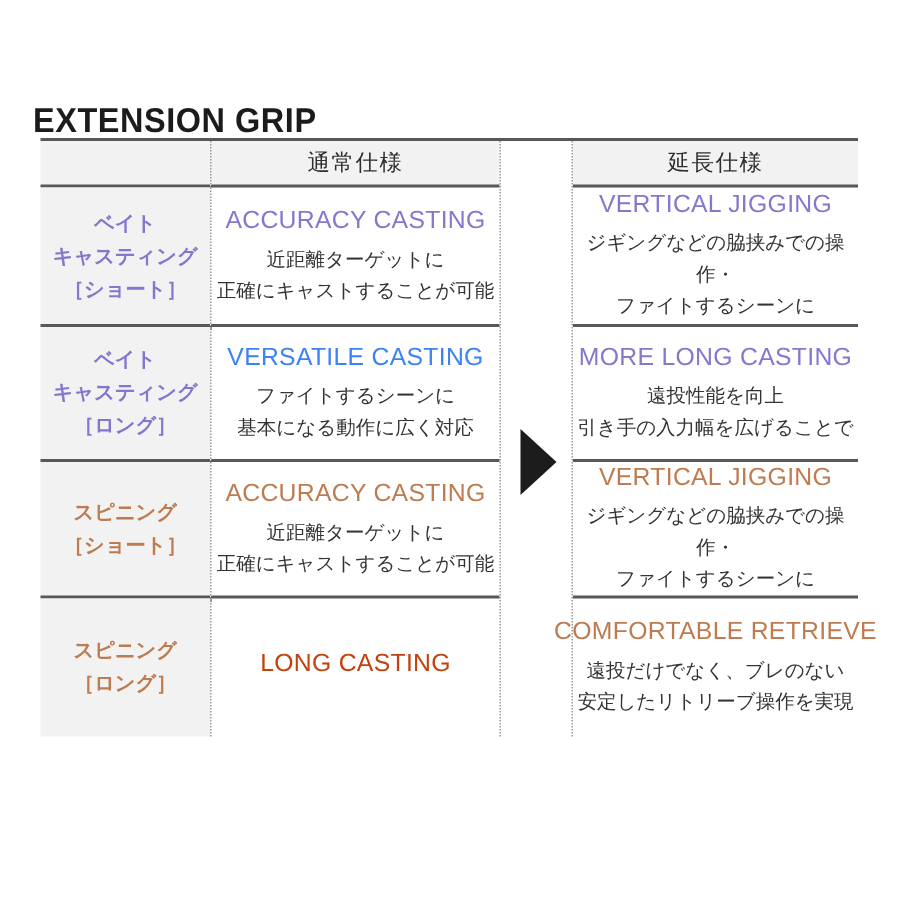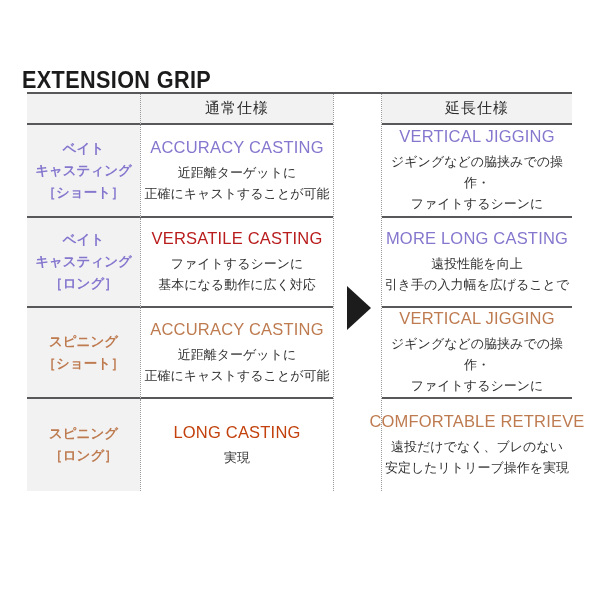--- a/index.html
+++ b/index.html
@@ -88,21 +88,21 @@
       <div>ファイトするシーンに</div>
     </div>
   </div>
 
   <div class="cell col-label graybg hline row-label" style="grid-row: 3; color: rgb(133, 119, 206);">
     <span>ベイト</span>
     <span>キャスティング</span>
     <span>［ロング］</span>
   </div>
   <div class="cell col-normal hline dash-left" style="grid-row:3;">
-    <div class="cell-heading" style="color: #b91c1c;">VERSATILE CASTING</div>
+    <div class="cell-heading" style="color: #3b82f6;">VERSATILE CASTING</div>
     <div class="cell-desc">
       <div>ファイトするシーンに</div>
       <div>基本になる動作に広く対応</div>
     </div>
   </div>
   <div class="cell col-ext hline" style="grid-row:3;">
     <div class="cell-heading" style="color: rgb(133, 119, 206);">MORE LONG CASTING</div>
     <div class="cell-desc">
       <div>遠投性能を向上</div>
       <div>引き手の入力幅を広げることで</div>
@@ -128,21 +128,20 @@
     </div>
   </div>
 
   <div class="cell col-label graybg row-label" style="grid-row: 5; color: rgb(190, 123, 80);">
     <span>スピニング</span>
     <span>［ロング］</span>
   </div>
   <div class="cell col-normal dash-left" style="grid-row:5;">
     <div class="cell-heading" style="color: #c2410c;">LONG CASTING</div>
     <div class="cell-desc">
-      <div>実現</div>
     </div>
   </div>
   <div class="cell col-ext" style="grid-row:5;">
     <div class="cell-heading" style="color: rgb(190, 123, 80);">COMFORTABLE RETRIEVE</div>
     <div class="cell-desc">
       <div>遠投だけでなく、ブレのない</div>
       <div>安定したリトリーブ操作を実現</div>
     </div>
   </div>
 

